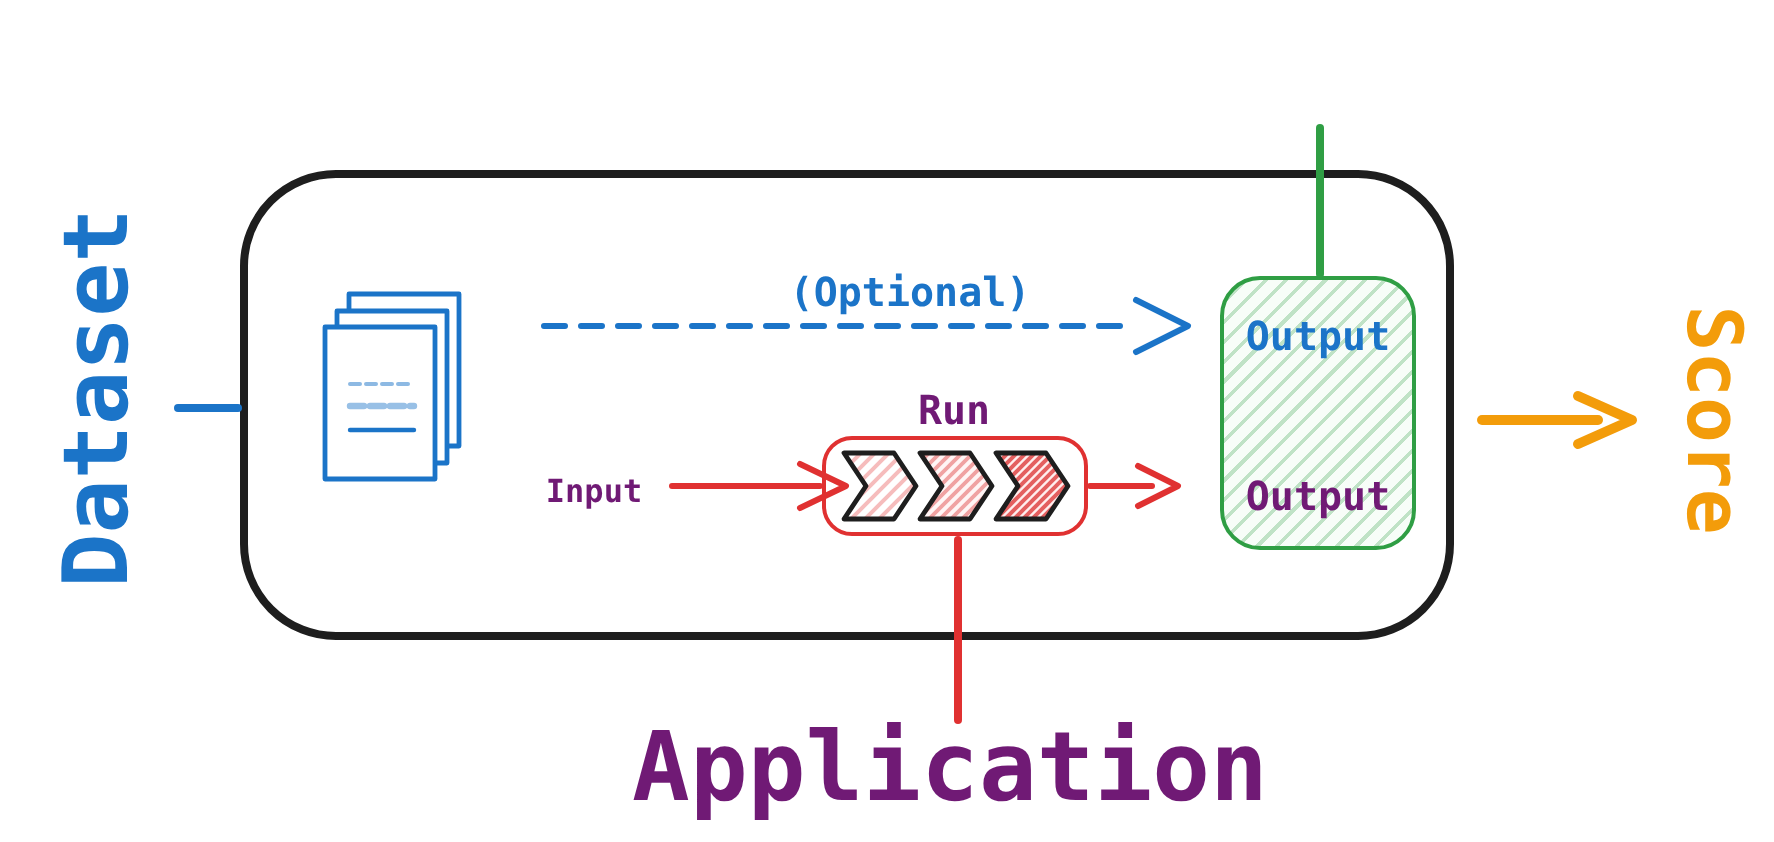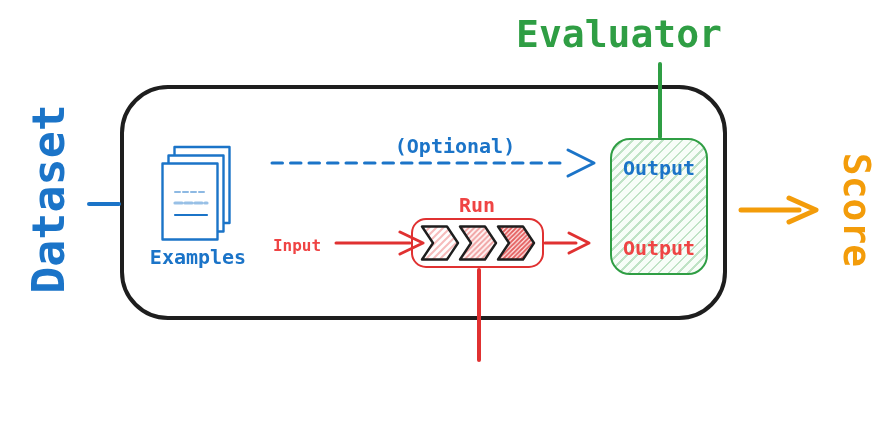--- a/index.html
+++ b/index.html
@@ -17,21 +17,21 @@
     transform:translate(-50%,-50%);
     white-space:nowrap;
     line-height:1;
     z-index:6;
   }
   .rot-ccw { transform:translate(-50%,-50%) rotate(-90deg); }
   .rot-cw  { transform:translate(-50%,-50%) rotate(90deg); }
 
   
   .c-blue   { color:#1b74c8; }
-  .c-red    { color:#ef4444; }
+  .c-red    { color:#701a75; }
   .c-green  { color:#2f9e44; }
   .c-orange { color:#f39c0a; }
 
   
   .dataset-label     { left:48px;  top:199px; font-size:45px; }
   .score-label       { left:857px; top:210px; font-size:38px; }
   .evaluator-label   { left:619px; top:34px;  font-size:38px; }
   .application-label { left:475px; top:384px; font-size:48px; }
 
   
@@ -94,21 +94,20 @@
       <rect x="16.5" y="7" width="55" height="76"></rect>
       <rect x="10.5" y="15.5" width="55" height="76"></rect>
       <rect x="4.5" y="23.5" width="55" height="76"></rect>
     </g>
     <g stroke="#1b74c8" stroke-linecap="round">
       <line x1="17" y1="52" x2="49" y2="52" stroke-width="2" stroke-opacity="0.5" stroke-dasharray="5 3"></line>
       <line x1="17" y1="63" x2="49" y2="63" stroke-width="3.2" stroke-opacity="0.45" stroke-dasharray="7 3"></line>
       <line x1="17" y1="75" x2="49" y2="75" stroke-width="2.2"></line>
     </g>
   </svg>
-  <div class="label c-blue examples-label">Examples</div>
 
   <svg class="arrow-svg" style="left:268px; top:145px;" width="336" height="36" viewBox="0 0 336 36">
     <line x1="4" y1="18" x2="300" y2="18" stroke="#1b74c8" stroke-width="3" stroke-dasharray="10.5 8" stroke-linecap="round"></line>
     <polyline points="300,5 326,18 300,31" fill="none" stroke="#1b74c8" stroke-width="3" stroke-linecap="round" stroke-linejoin="round"></polyline>
   </svg>
   <div class="label c-blue optional-label">(Optional)</div>
 
   <div class="label c-red input-label">Input</div>
   <svg class="arrow-svg" style="left:334px; top:229px;" width="94" height="28" viewBox="0 0 94 28">
     <line x1="2" y1="14" x2="76" y2="14" stroke="#e03131" stroke-width="3" stroke-linecap="round"></line>
@@ -137,27 +136,27 @@
       <path d="M46,4.5 h25 l11,16.5 l-11,16.5 h-25 l11,-16.5 Z" fill="url(#hatch2)"></path>
       <path d="M84,4.5 h25 l11,16.5 l-11,16.5 h-25 l11,-16.5 Z" fill="url(#hatch3)"></path>
     </g>
   </svg>
 
   <svg class="arrow-svg" style="left:543px; top:229px;" width="50" height="28" viewBox="0 0 50 28">
     <line x1="2" y1="14" x2="33" y2="14" stroke="#e03131" stroke-width="3" stroke-linecap="round"></line>
     <polyline points="26,4 46,14 26,24" fill="none" stroke="#e03131" stroke-width="3" stroke-linecap="round" stroke-linejoin="round"></polyline>
   </svg>
 
-  <div class="label c-green evaluator-label">Evaluator</div>
   <div class="abs evaluator-connector"></div>
   <div class="abs evaluator-box"></div>
   <div class="label c-blue output-ref-label">Output</div>
   <div class="label c-red output-app-label">Output</div>
 
   <svg class="arrow-svg" style="left:737px; top:193px;" width="86" height="34" viewBox="0 0 86 34">
     <line x1="4" y1="17" x2="62" y2="17" stroke="#f39c0a" stroke-width="5" stroke-linecap="round"></line>
     <polyline points="52,5 79,17 52,29" fill="none" stroke="#f39c0a" stroke-width="5" stroke-linecap="round" stroke-linejoin="round"></polyline>
   </svg>
   <div class="label rot-cw c-orange score-label">Score</div>
 
   <div class="abs application-connector"></div>
+  <div class="label c-red application-label">Application</div>
 
 </div>
 
 </body></html>

